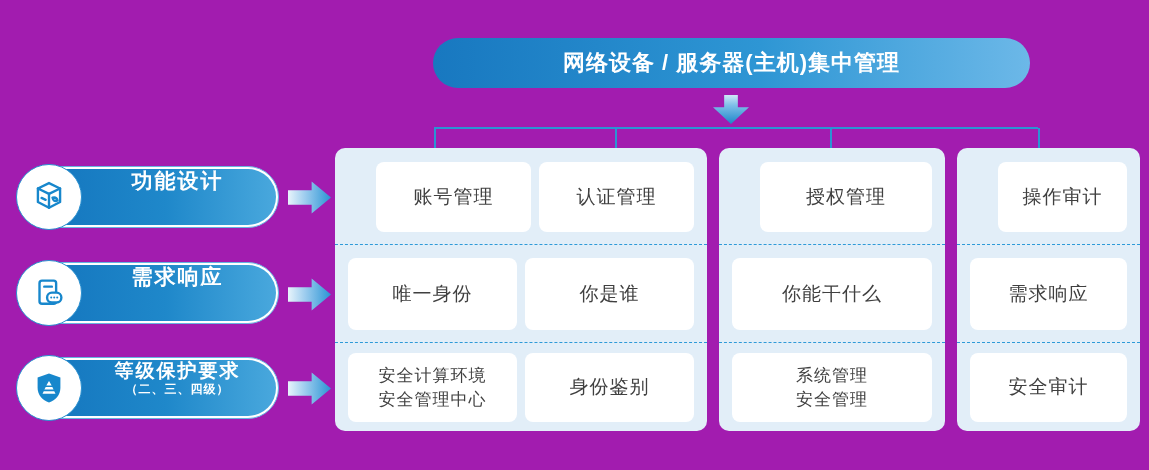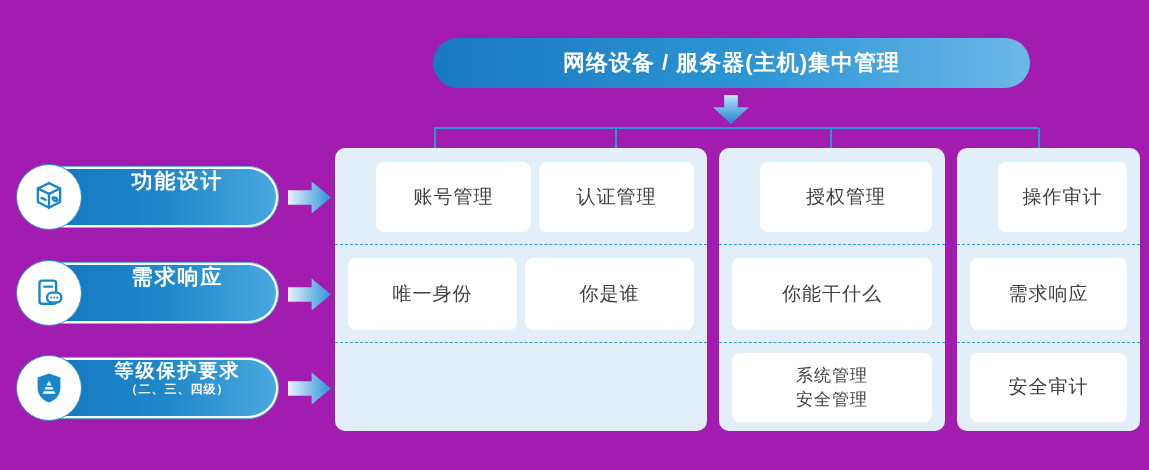--- a/index.html
+++ b/index.html
@@ -151,20 +151,29 @@
     <div class="dash d1"></div>
     <div class="cellrow r2">
       <div class="cell">
           <span class="l">唯一身份</span>
         </div>
       <div class="cell">
           <span class="l">你是谁</span>
         </div>
     </div>
     <div class="dash d2"></div>
+    <div class="cellrow r3">
+      <div class="cell small">
+        <span class="l">安全计算环境</span>
+        <span class="l">安全管理中心</span>
+      </div>
+      <div class="cell">
+          <span class="l">身份鉴别</span>
+        </div>
+    </div>
   </div>
 
   <div class="panel panel-b">
     <div class="cellrow r1">
       <div class="cell">
           <span class="l">授权管理</span>
         </div>
     </div>
     <div class="dash d1"></div>
     <div class="cellrow r2">

